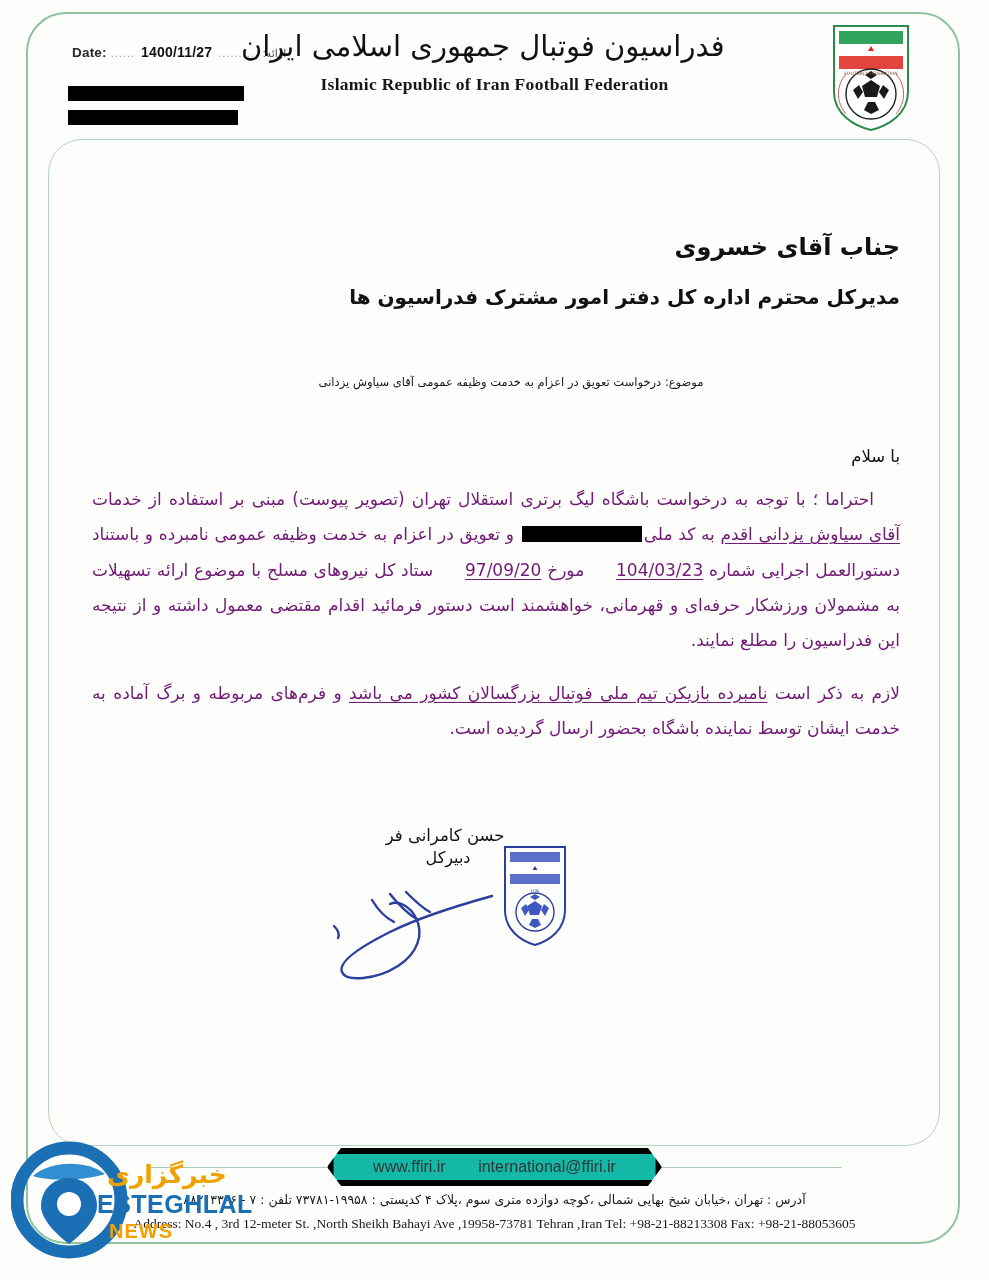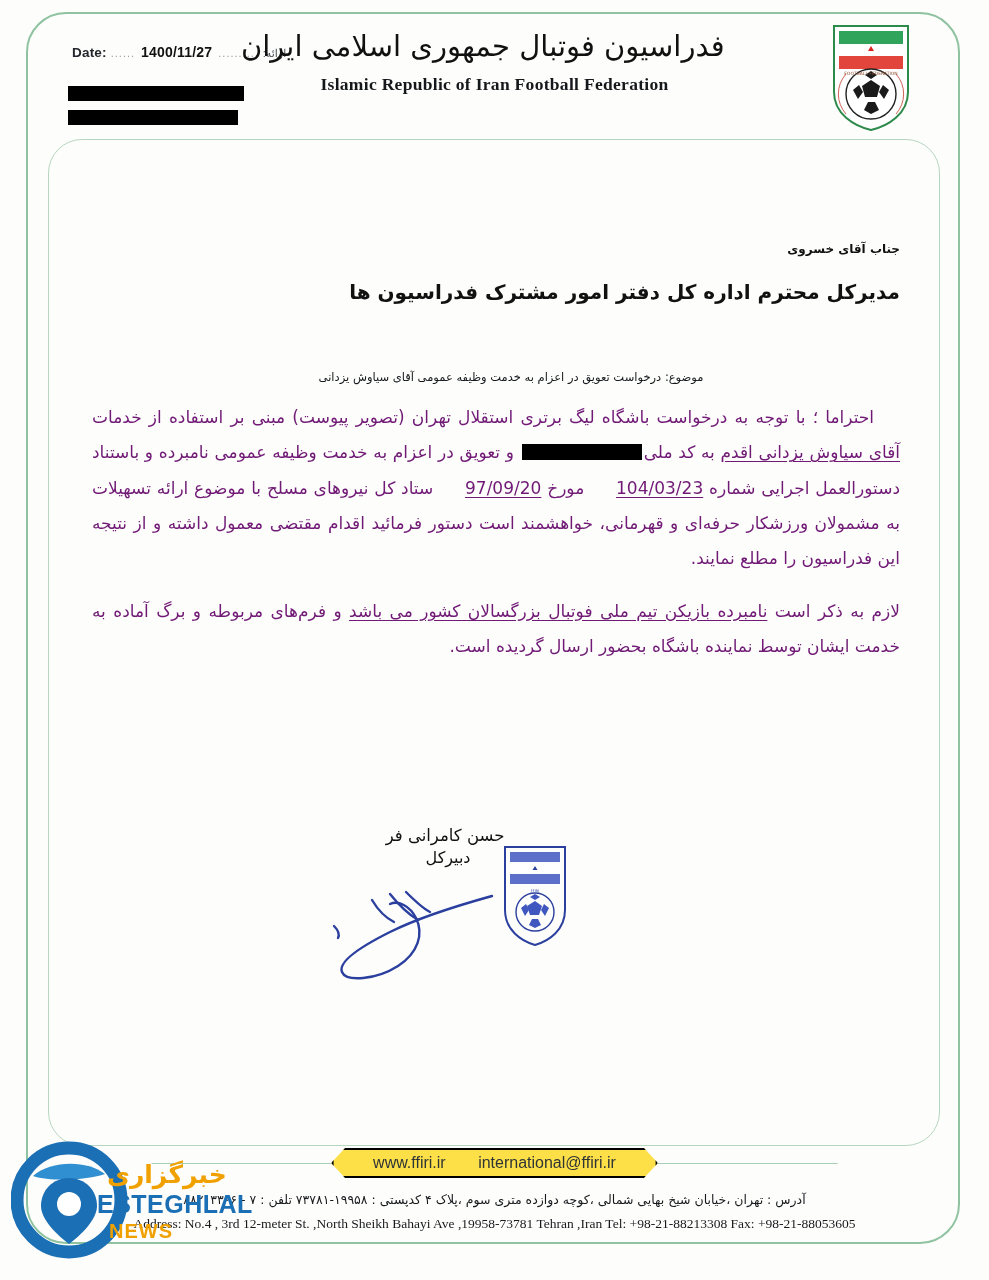--- a/index.html
+++ b/index.html
@@ -149,23 +149,23 @@
     height: 840px;
     direction: rtl;
   }
   .recipient {
     text-align: right;
     padding-left: 56px;
   }
   .recipient .line1 {
     font-family: "DejaVu Sans", sans-serif;
     font-weight: 700;
-    font-size: 12px;
-    color: #111;
-    margin-top: 37px;
+    font-size: 24px;
+    color: #111;
+    margin-top: 28px;
   }
   .recipient .line2 {
     font-family: "DejaVu Sans", sans-serif;
     font-weight: 700;
     font-size: 20px;
     color: #111;
     margin-top: 24px;
     text-align: right;
   }
   .subject {
@@ -268,27 +268,27 @@
     display: flex;
     align-items: center;
     direction: ltr;
   }
   .strip-line {
     width: 180px;
     height: 1px;
     background: #a9cdb4;
   }
   .strip-box {
-    border: 2px solid #000000;
+    border: 6px solid #000000;
     padding: 4px 26px;
     font-family: "Liberation Sans", sans-serif;
     font-size: 16px;
     color: #2f3437;
     white-space: nowrap;
-    background: #fde047;
+    background: #14b8a6;
     clip-path: polygon(14px 0, calc(100% - 14px) 0, 100% 50%, calc(100% - 14px) 100%, 14px 100%, 0 50%);
   }
   .strip-box span { padding: 0 14px; }
   .addr-fa {
     position: absolute;
     left: 0;
     top: 52px;
     width: 989px;
     text-align: center;
     direction: rtl;
@@ -403,20 +403,21 @@
 
   <div class="body-area">
 
     <div class="recipient">
       <div class="line1">جناب آقای خسروی</div>
       <div class="line2">مدیرکل محترم اداره کل دفتر امور مشترک فدراسیون ها</div>
     </div>
 
     <div class="subject">موضوع: درخواست تعویق در اعزام به خدمت وظیفه عمومی آقای سیاوش یزدانی</div>
 
+    <div class="greeting">با سلام</div>
 
     <p class="para first">
       <span>احتراما ؛ با توجه به درخواست باشگاه لیگ برتری استقلال تهران (تصویر پیوست) مبنی بر استفاده از خدمات </span><span class="u">آقای سیاوش یزدانی اقدم</span><span> به کد ملی</span><span class="inline-redact"></span><span> و تعویق در اعزام به خدمت وظیفه عمومی نامبرده و باستناد دستورالعمل اجرایی شماره </span><span class="num">104/03/23</span><span> مورخ </span><span class="num">97/09/20</span><span> ستاد کل نیروهای مسلح با موضوع ارائه تسهیلات به مشمولان ورزشکار حرفه‌ای و قهرمانی، خواهشمند است دستور فرمائید اقدام مقتضی معمول داشته و از نتیجه این فدراسیون را مطلع نمایند.</span>
     </p>
 
     <p class="para second">
       <span>لازم به ذکر است </span><span class="u">نامبرده بازیکن تیم ملی فوتبال بزرگسالان کشور می باشد</span><span> و فرم‌های مربوطه و برگ آماده به خدمت ایشان توسط نماینده باشگاه بحضور ارسال گردیده است.</span>
     </p>
   </div>
 

